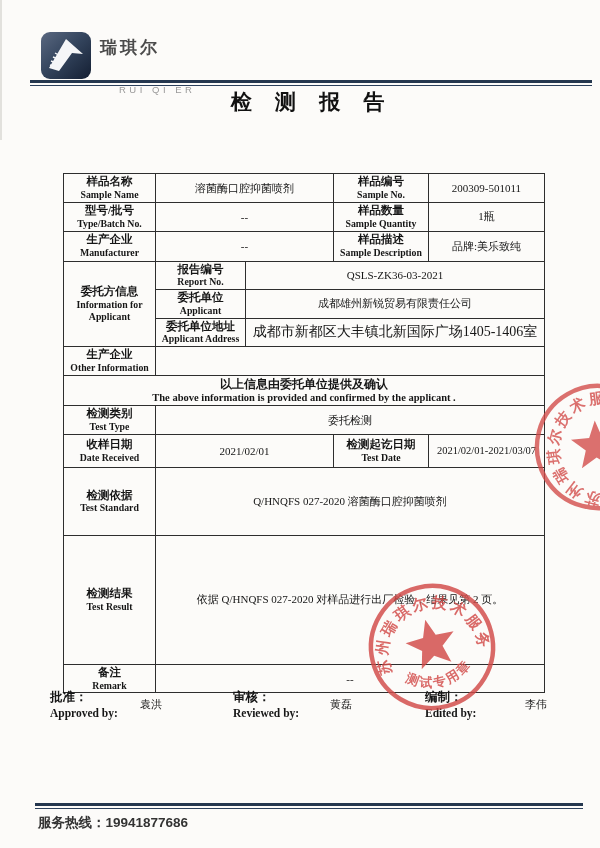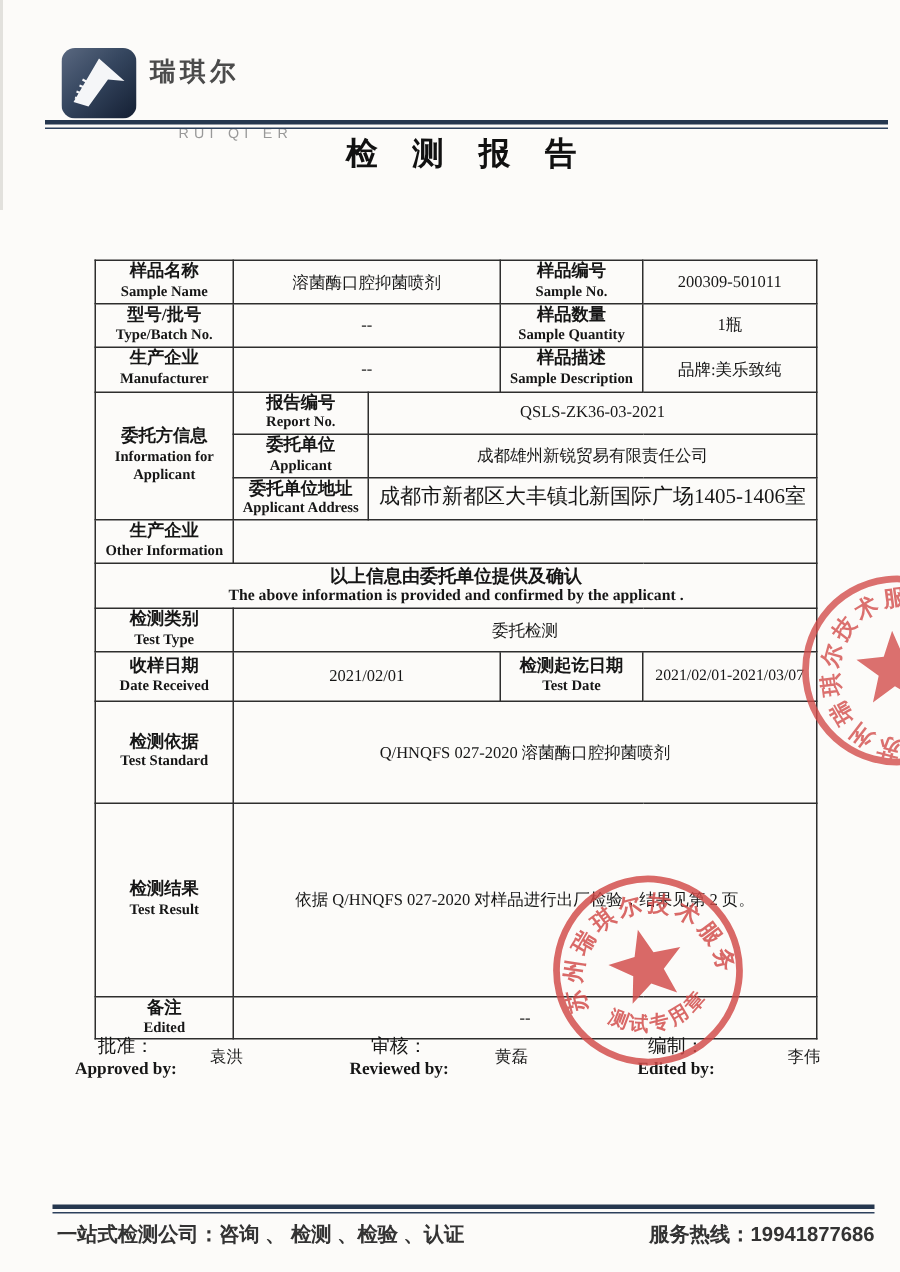--- a/index.html
+++ b/index.html
@@ -42,21 +42,21 @@
   .val { font-size:11px; }
   .val-sm { font-size:10.5px;margin-left:40px; }
   td.addr { text-align:left; padding:0 29px 0 54px; font-size:14px; line-height:1.35; }
   td.topleft { text-align:left; vertical-align:top; padding:12px 10px 0 22px; font-size:11px; }
   td.topleft2 { text-align:left; vertical-align:top; padding:30px 10px 0 22px; font-size:11px; }
   .confirm-cn { display:block; font-size:12px; font-weight:bold; line-height:1.25; }
   .confirm-en { display:block; font-size:10.5px; font-weight:bold; line-height:1.2; }
 
   
   .sig-group { position:absolute; top:690px; }
-  .sig-cn { font-size:12.5px; font-weight:normal; line-height:1.25;text-align:center; }
+  .sig-cn { font-size:12.5px; font-weight:bold; line-height:1.25; }
   .sig-en { font-size:11.5px; font-weight:bold; line-height:1.25; }
   .sig-name { position:absolute; top:697px; font-size:11px; color:#222; }
 
   
   .stamp { position:absolute; pointer-events:none; }
   .stamp-main { left:357px; top:572px; width:150px; height:150px; opacity:.82; }
   .stamp-side { left:523px; top:372px; width:150px; height:150px; opacity:.78; }
 
   
   .footer-rule { position:absolute; left:35px; top:803px; width:548px; }
@@ -201,21 +201,21 @@
     <tr class="r12">
       <td class="lbl">
             <span class="cn">检测结果</span>
             <span class="en">Test Result</span>
           </td>
       <td class="topleft2" colspan="4">依据 Q/HNQFS 027-2020 对样品进行出厂检验，结果见第 2 页。</td>
     </tr>
     <tr class="r13">
       <td class="lbl">
             <span class="cn">备注</span>
-            <span class="en">Edited</span>
+            <span class="en">Remark</span>
           </td>
       <td class="val" colspan="4">--</td>
     </tr>
   </tbody>
     </table>
 
   <div class="sig-group" style="left:50px">
     <div class="sig-cn">批准：</div>
     <div class="sig-en">Approved by:</div>
   </div>
@@ -258,16 +258,15 @@
       </text>
       <text font-size="13" font-weight="bold" fill="#d24a48" letter-spacing="2">
         <textPath href="#arc2b" startOffset="50%" text-anchor="middle">测试专用章</textPath>
       </text>
       <path d="M75,47 L81.5,64.1 L99.7,65 L85.5,76.4 L90.3,94 L75,84 L59.7,94 L64.5,76.4 L50.3,65 L68.5,64.1 Z" fill="#d24a48"></path>
     </g>
   </svg>
 
   <div class="rule footer-rule"></div>
   <div class="footer-text">
-    <span>一站式检测公司：咨询 、 检测 、检验 、认证</span>
     <span>服务热线：19941877686</span>
   </div>
 </div>
 
 </body></html>

